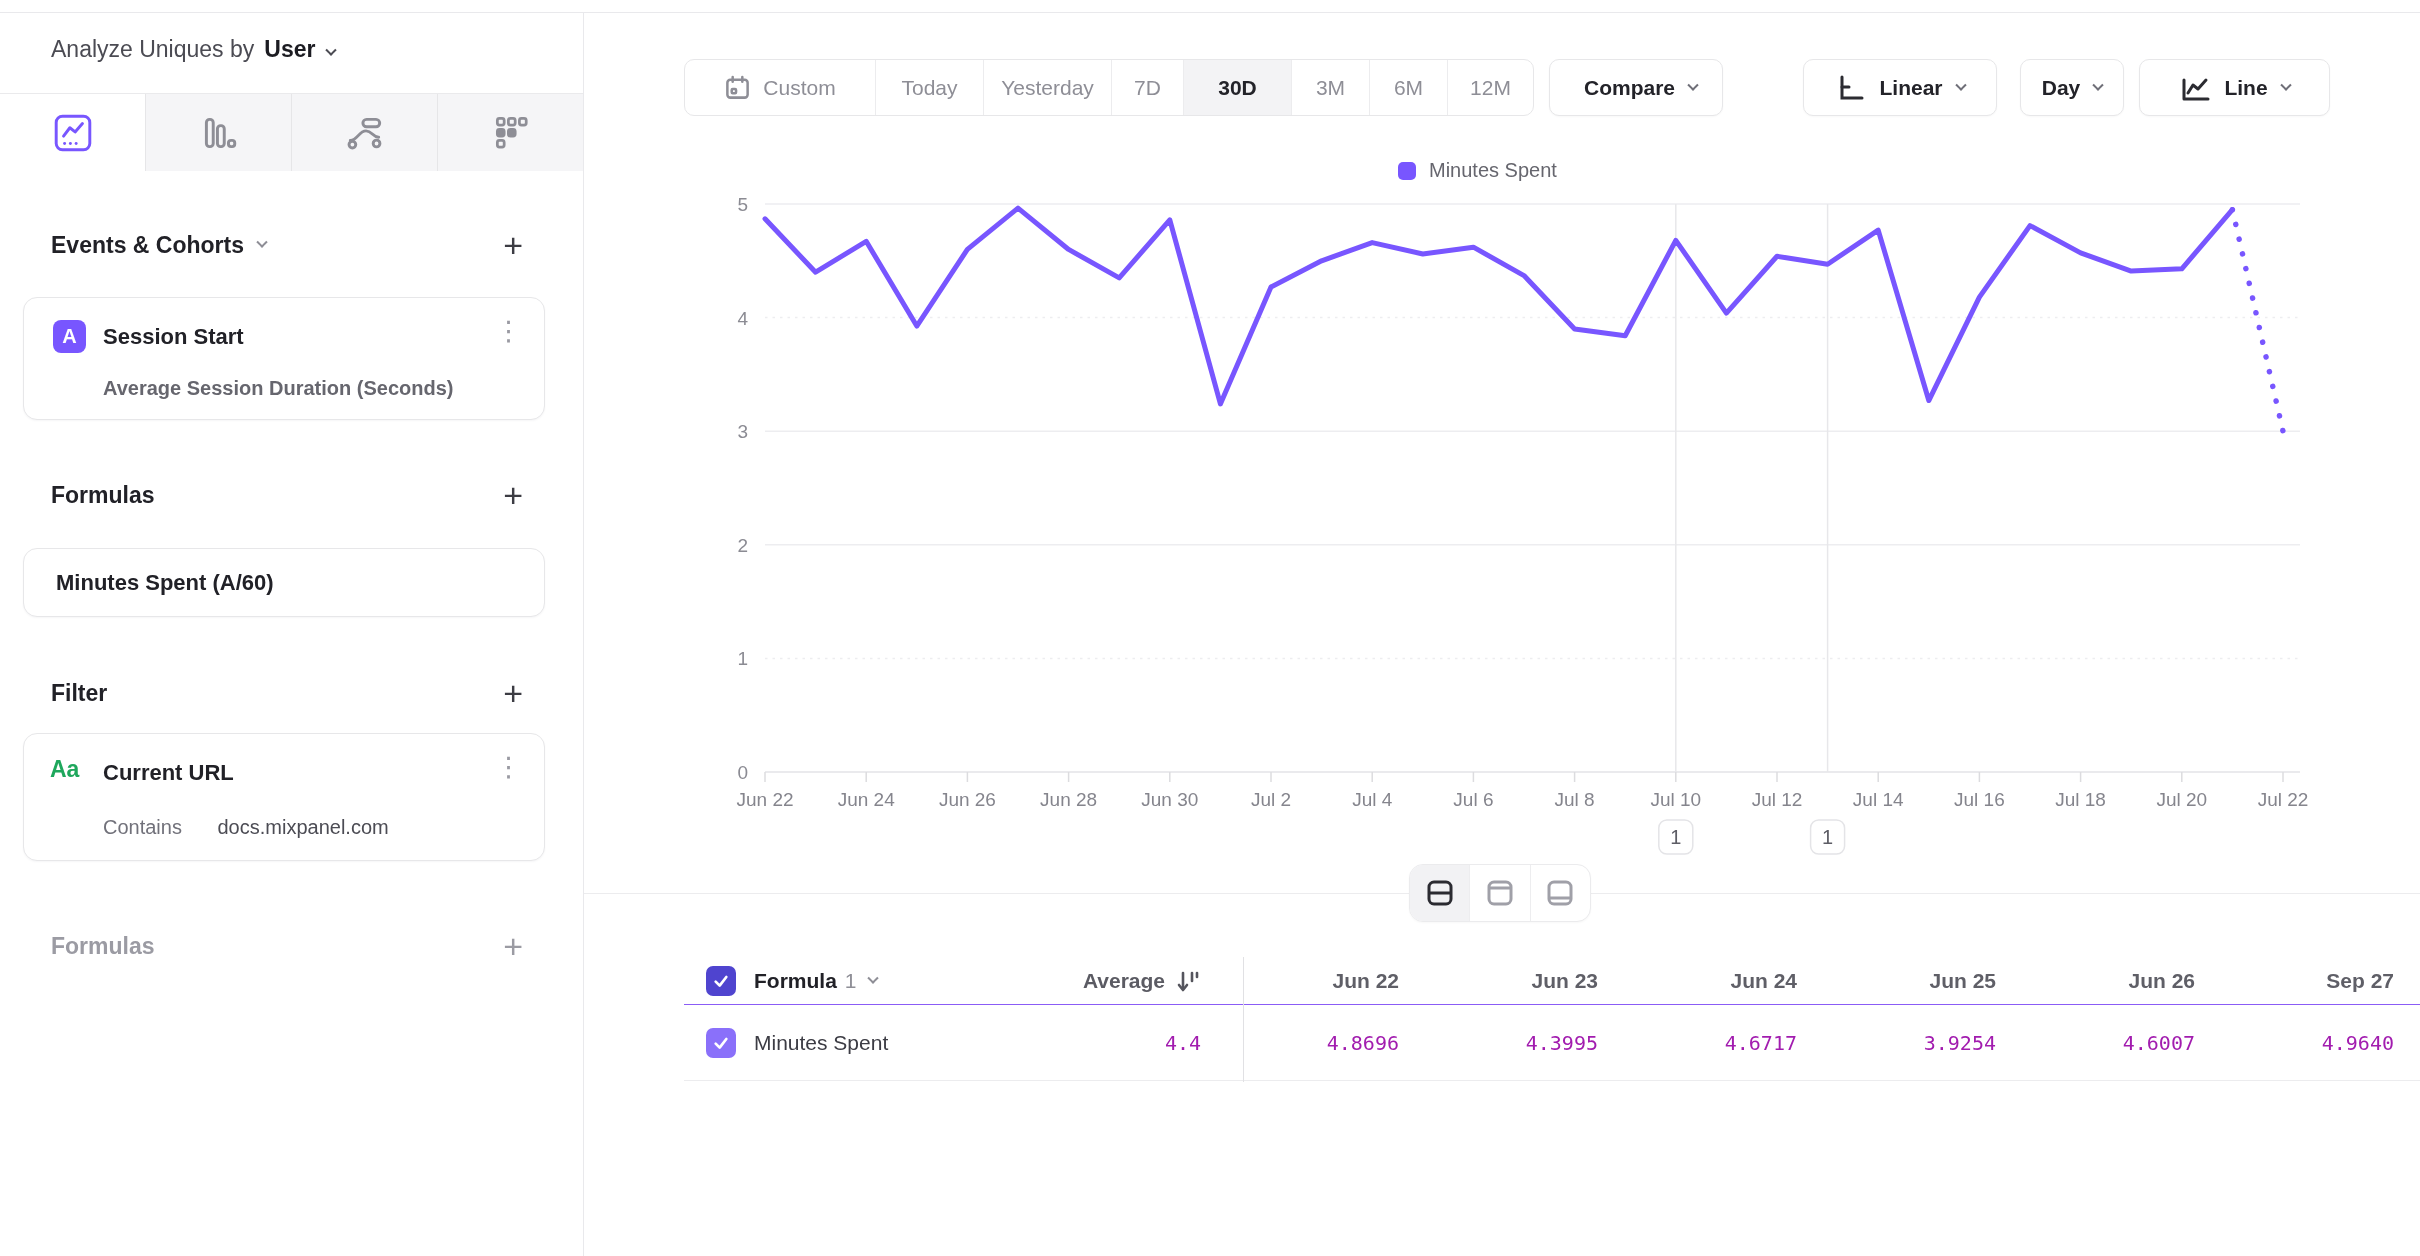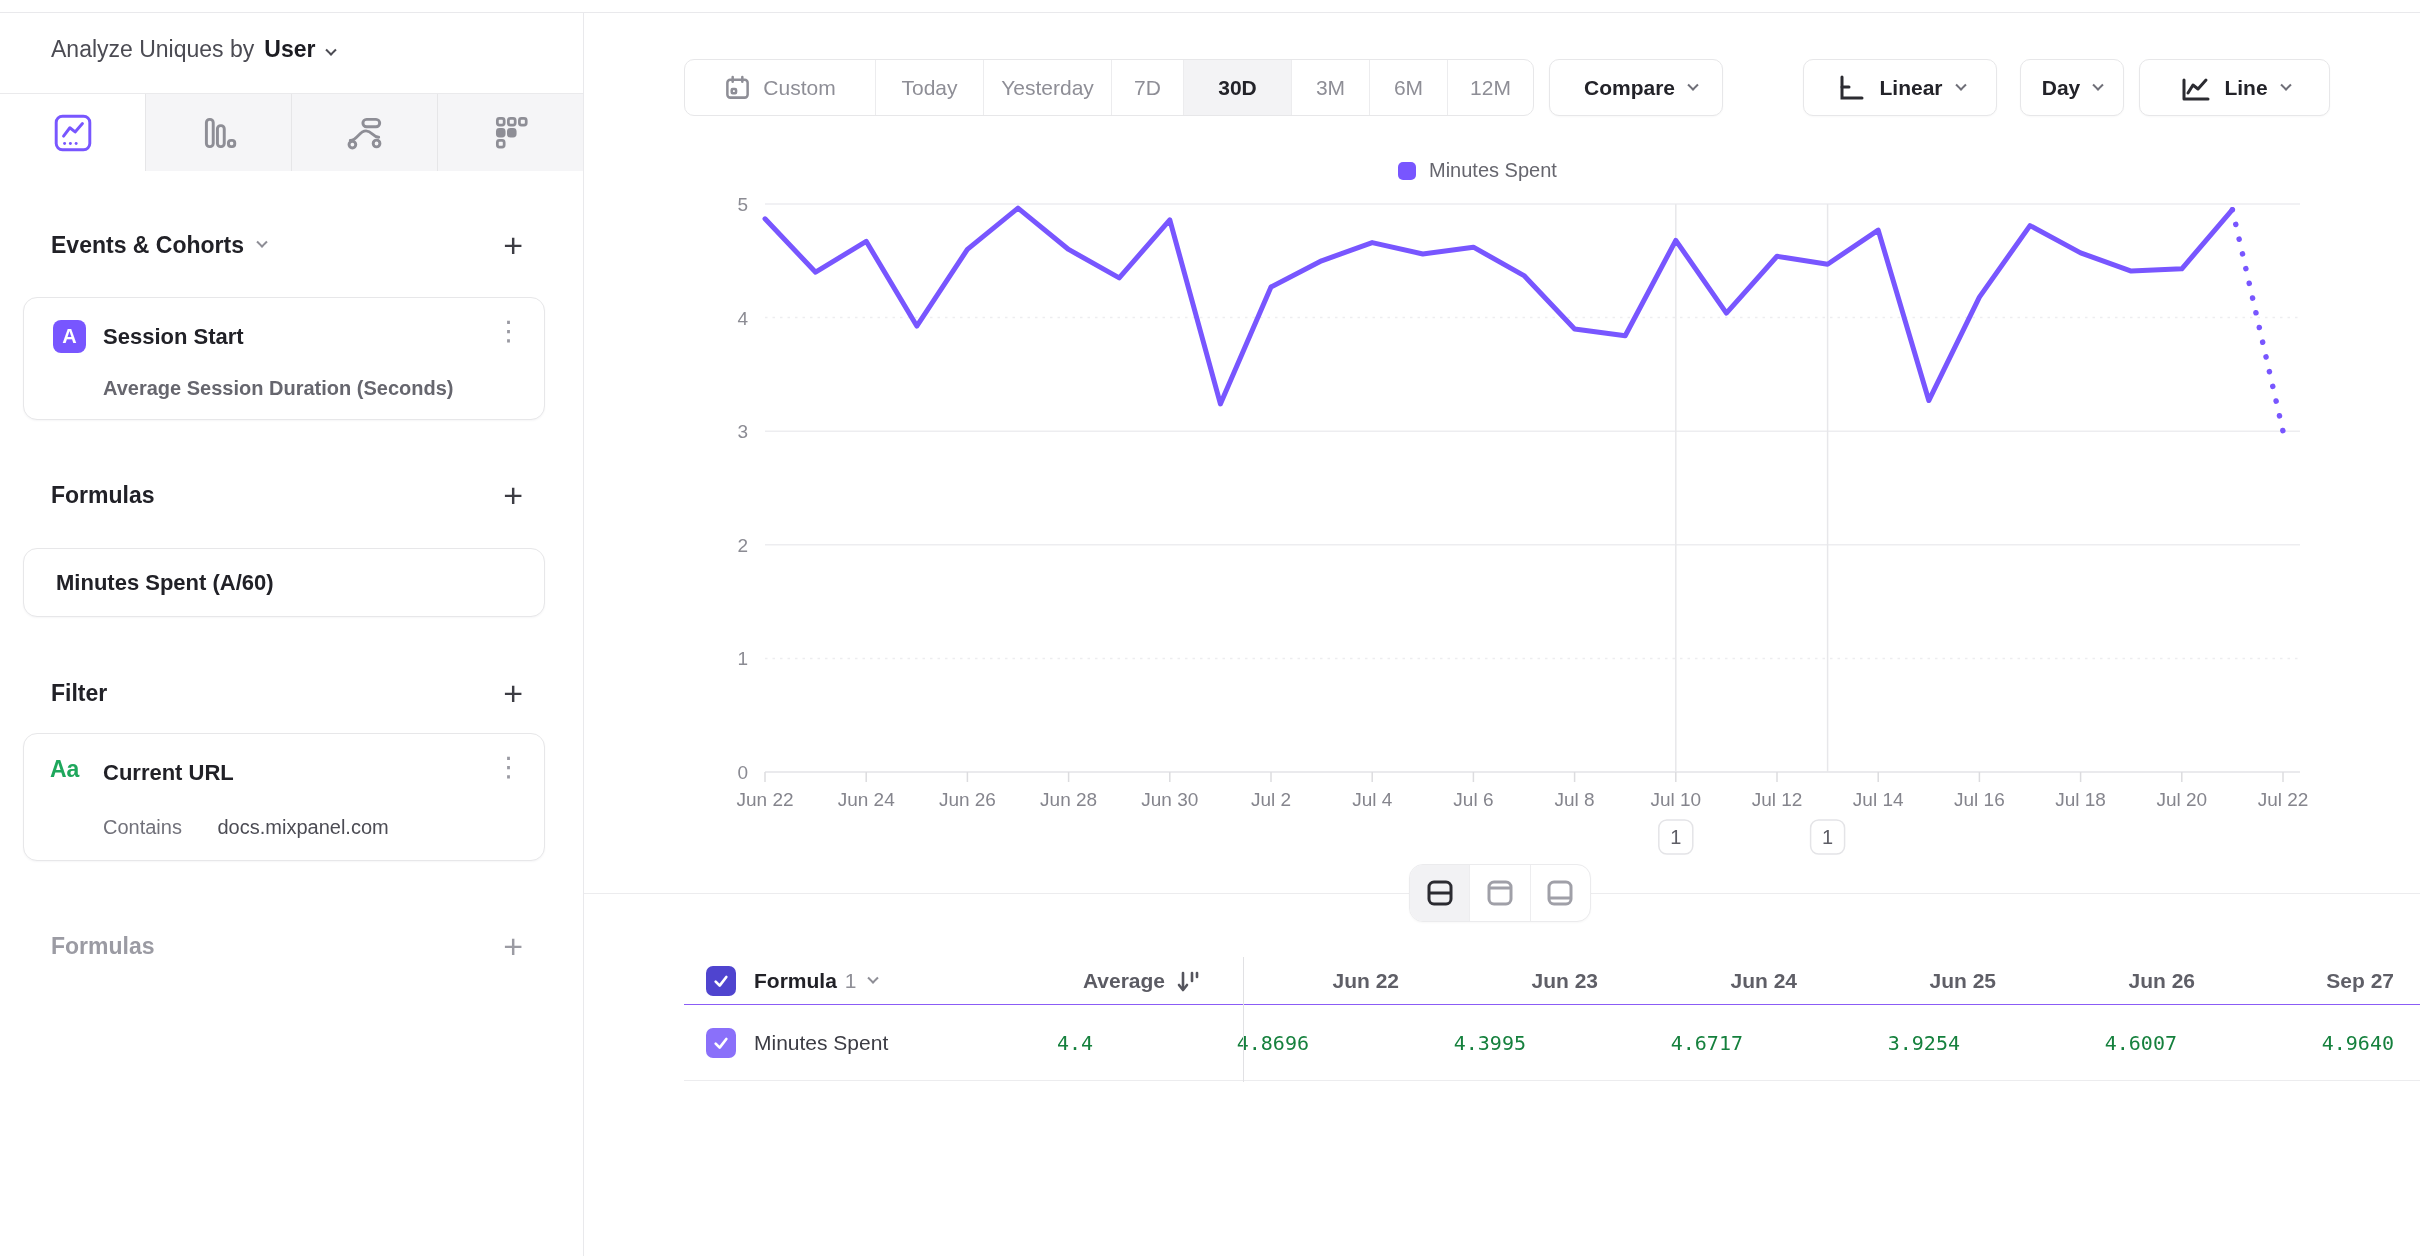--- a/index.html
+++ b/index.html
@@ -77,21 +77,21 @@
   .trow  { height:76px; display:flex; align-items:center; border-bottom:1px solid #ececee; }
   .lpart { width:559px; display:flex; align-items:center; padding-left:22px; padding-right:25px; }
   .cbox { width:30px; height:30px; border-radius:7px; display:flex; align-items:center;
     justify-content:center; margin-right:18px; flex:none; }
   .cbox.dark { background:#4f44cf; }
   .cbox.lite { background:#8a70fa; }
   .fname { font-size:21px; font-weight:700; color:#212127; }
   .fnum { font-size:21px; color:#8f8f97; margin-left:8px; }
   .avg-h { margin-left:auto; font-size:21px; font-weight:700; color:#5b5b63; display:flex; align-items:center; }
   .rowname { font-size:21px; color:#3c3c44; }
-  .mono { font-family:"DejaVu Sans Mono", monospace; font-size:20px; color:#15803d;margin-left:18px; }
+  .mono { font-family:"DejaVu Sans Mono", monospace; font-size:20px; color:#a21caf; }
   .avg-v { margin-left:auto; }
   .dcol { width:199px; text-align:right; padding-right:26px; flex:none; }
   .dcol.th { font-size:21px; font-weight:700; color:#5f5f67; }
   .colsep { position:absolute; left:559px; top:0; height:125px; width:1px; background:#e1e1e4; }
 </style>
 </head>
 <body>
 
 <div class="topline"></div>
 <div class="vdiv"></div>

